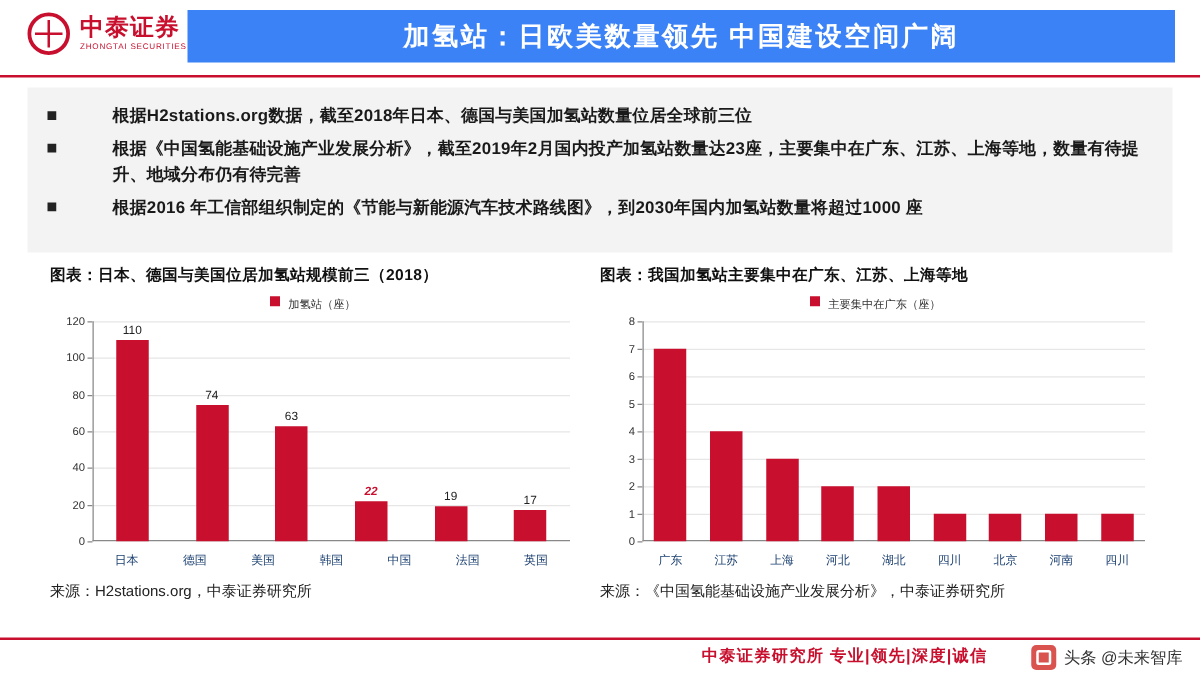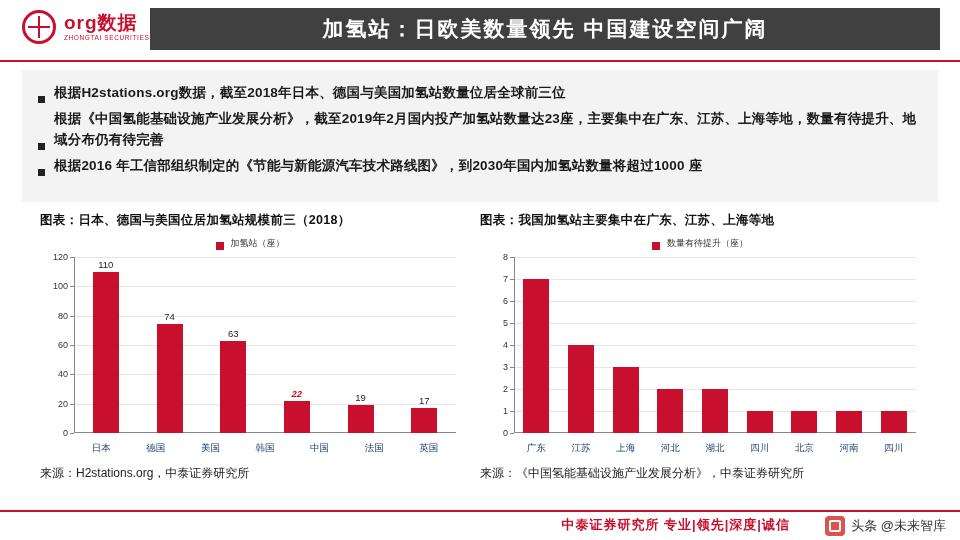--- a/index.html
+++ b/index.html
@@ -8,37 +8,37 @@
 
   
   .header{position:absolute;left:0;top:0;width:960px;height:62px;}
   .logo-wrap{position:absolute;left:22px;top:10px;display:flex;align-items:center;gap:8px;}
   .logo-mark{width:34px;height:34px;border-radius:50%;border:3px solid #c8102e;position:relative;box-sizing:border-box;}
   .logo-mark:before{content:"";position:absolute;left:50%;top:3px;width:2px;height:22px;background:#c8102e;transform:translateX(-50%);}
   .logo-mark:after{content:"";position:absolute;top:50%;left:3px;height:2px;width:22px;background:#c8102e;transform:translateY(-50%);}
   .logo-text{display:flex;flex-direction:column;line-height:1;}
   .logo-cn{font-size:19px;font-weight:bold;color:#c8102e;letter-spacing:1px;}
   .logo-en{font-size:6.5px;color:#c8102e;letter-spacing:.6px;margin-top:3px;}
-  .title-bar{position:absolute;left:150px;top:8px;width:790px;height:42px;background:#404040;display:flex;align-items:center;justify-content:center;}
+  .title-bar{position:absolute;left:150px;top:8px;width:790px;height:42px;background:#3b82f6;display:flex;align-items:center;justify-content:center;}
   .title-bar span{color:#ffffff;font-size:21px;font-weight:bold;letter-spacing:2px;}
   .header-rule{position:absolute;left:0;top:60px;width:960px;height:2px;background:#c8102e;}
 
   
   .bullets{position:absolute;left:22px;top:70px;width:916px;height:132px;background:#f3f3f3;padding:12px 16px 10px 16px;box-sizing:border-box;}
-  .bullet{display:flex;align-items:flex-end;margin-bottom:5px;}
+  .bullet{display:flex;align-items:flex-start;margin-bottom:5px;gap:36px;}
   .bullet .sq{width:7px;height:7px;background:#222;margin-top:7px;margin-right:9px;flex:none;}
   .bullet .tx{font-size:13.5px;color:#1a1a1a;line-height:21px;font-weight:bold;letter-spacing:.2px;}
 
   
   .panel{position:absolute;top:212px;height:302px;}
   .panel.left{left:40px;width:420px;}
   .panel.right{left:480px;width:440px;}
   .panel-title{font-size:12.5px;font-weight:bold;color:#111;margin-bottom:8px;letter-spacing:.3px;}
   .plot{position:relative;height:222px;}
-  .legend{position:absolute;top:0;left:0;width:100%;display:flex;justify-content:center;align-items:flex-end;gap:7px;}
+  .legend{position:absolute;top:0;left:0;width:100%;display:flex;justify-content:center;align-items:flex-start;gap:7px;}
   .legend .sw{width:8px;height:8px;background:#c8102e;}
   .legend .lb{font-size:9px;color:#333;}
   .axis-area{position:absolute;left:0;top:20px;right:4px;bottom:26px;}
   .yaxis{position:absolute;left:0;top:0;bottom:0;width:34px;}
   .ytick{position:absolute;right:6px;transform:translateY(-50%);font-size:9px;color:#333;}
   .ytick .dash{position:absolute;right:-6px;top:50%;width:4px;height:1px;background:#888;}
   .grid-line{position:absolute;left:34px;right:0;height:1px;background:#e6e6e6;}
   .axis-v{position:absolute;left:34px;top:0;bottom:0;width:1px;background:#888;}
   .axis-h{position:absolute;left:34px;right:0;bottom:0;height:1px;background:#888;}
   .bars{position:absolute;left:34px;right:0;top:0;bottom:0;display:flex;align-items:flex-end;justify-content:space-around;}
@@ -60,21 +60,21 @@
 </style>
 </head>
 <body>
 
 <div class="page">
 
   <div class="header">
     <div class="logo-wrap">
       <div class="logo-mark"></div>
       <div class="logo-text">
-        <div class="logo-cn">org数据</div>
+        <div class="logo-cn">中泰证券</div>
         <div class="logo-en">ZHONGTAI SECURITIES</div>
       </div>
     </div>
     <div class="title-bar">
       <span>加氢站：日欧美数量领先 中国建设空间广阔</span>
     </div>
   </div>
   <div class="header-rule"></div>
 
   <div class="bullets">
@@ -157,21 +157,21 @@
         </div>
     </div>
     <div class="source">来源：H2stations.org，中泰证券研究所</div>
   </div>
 
   <div class="panel right">
     <div class="panel-title">图表：我国加氢站主要集中在广东、江苏、上海等地</div>
     <div class="plot">
       <div class="legend">
         <div class="sw"></div>
-        <div class="lb">数量有待提升（座）</div>
+        <div class="lb">主要集中在广东（座）</div>
       </div>
       <div class="axis-area">
         <div class="yaxis" id="y1">
             <div class="ytick" style="top: 100%;">0<div class="dash"></div></div>
             <div class="ytick" style="top: 87.5%;">1<div class="dash"></div></div>
             <div class="ytick" style="top: 75%;">2<div class="dash"></div></div>
             <div class="ytick" style="top: 62.5%;">3<div class="dash"></div></div>
             <div class="ytick" style="top: 50%;">4<div class="dash"></div></div>
             <div class="ytick" style="top: 37.5%;">5<div class="dash"></div></div>
             <div class="ytick" style="top: 25%;">6<div class="dash"></div></div>

